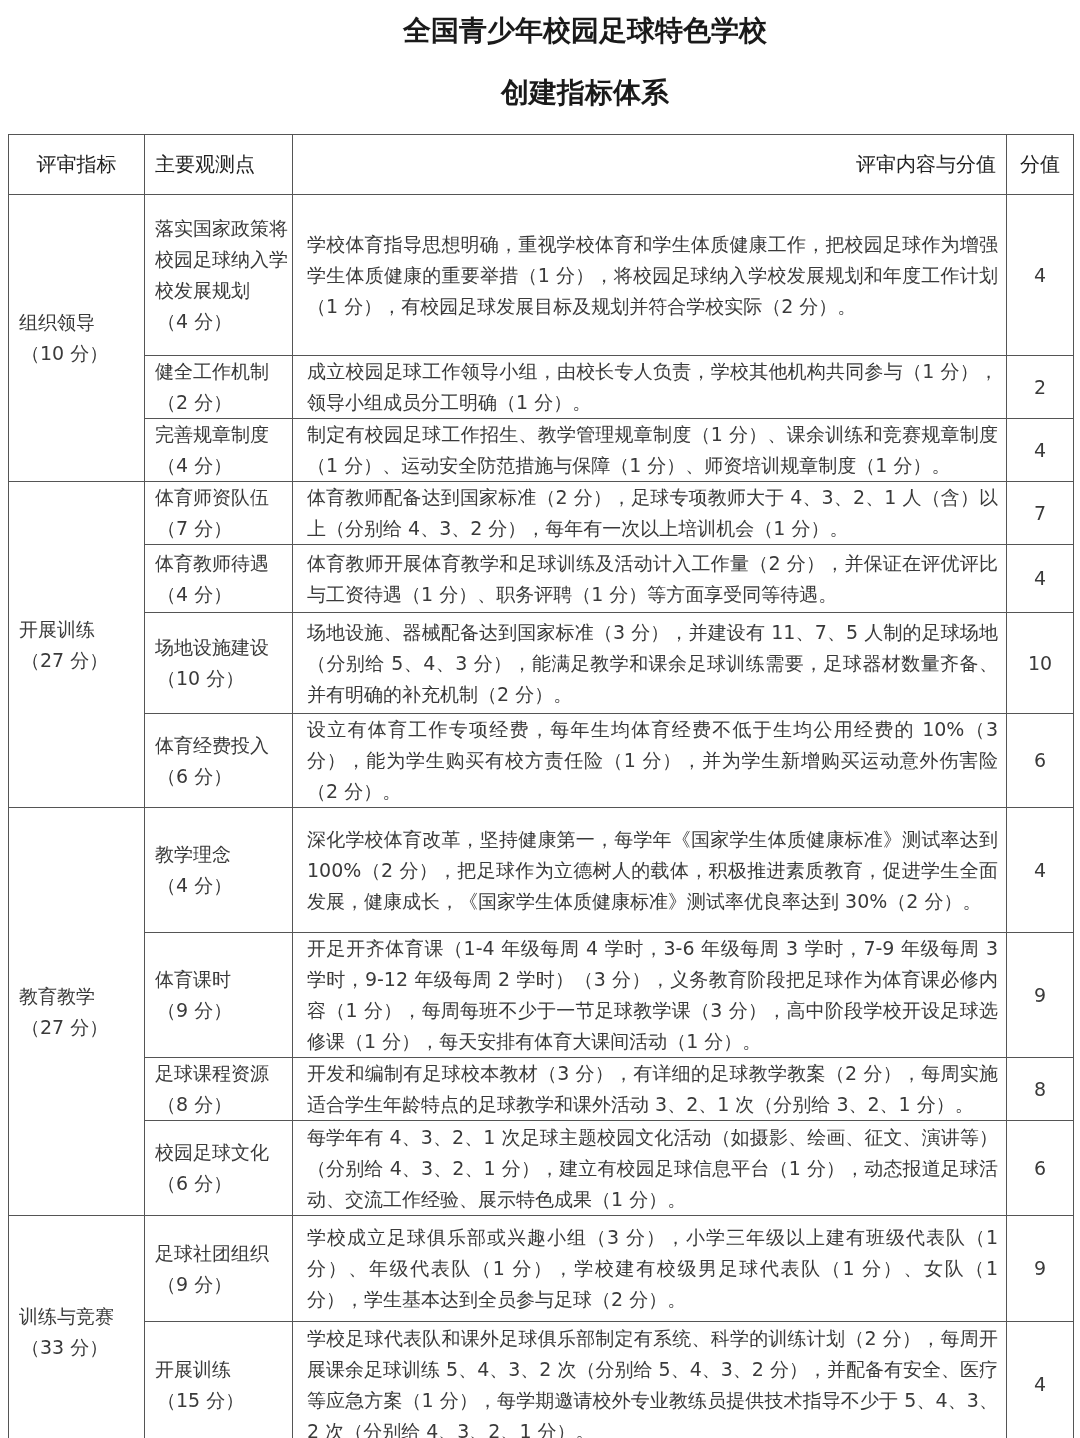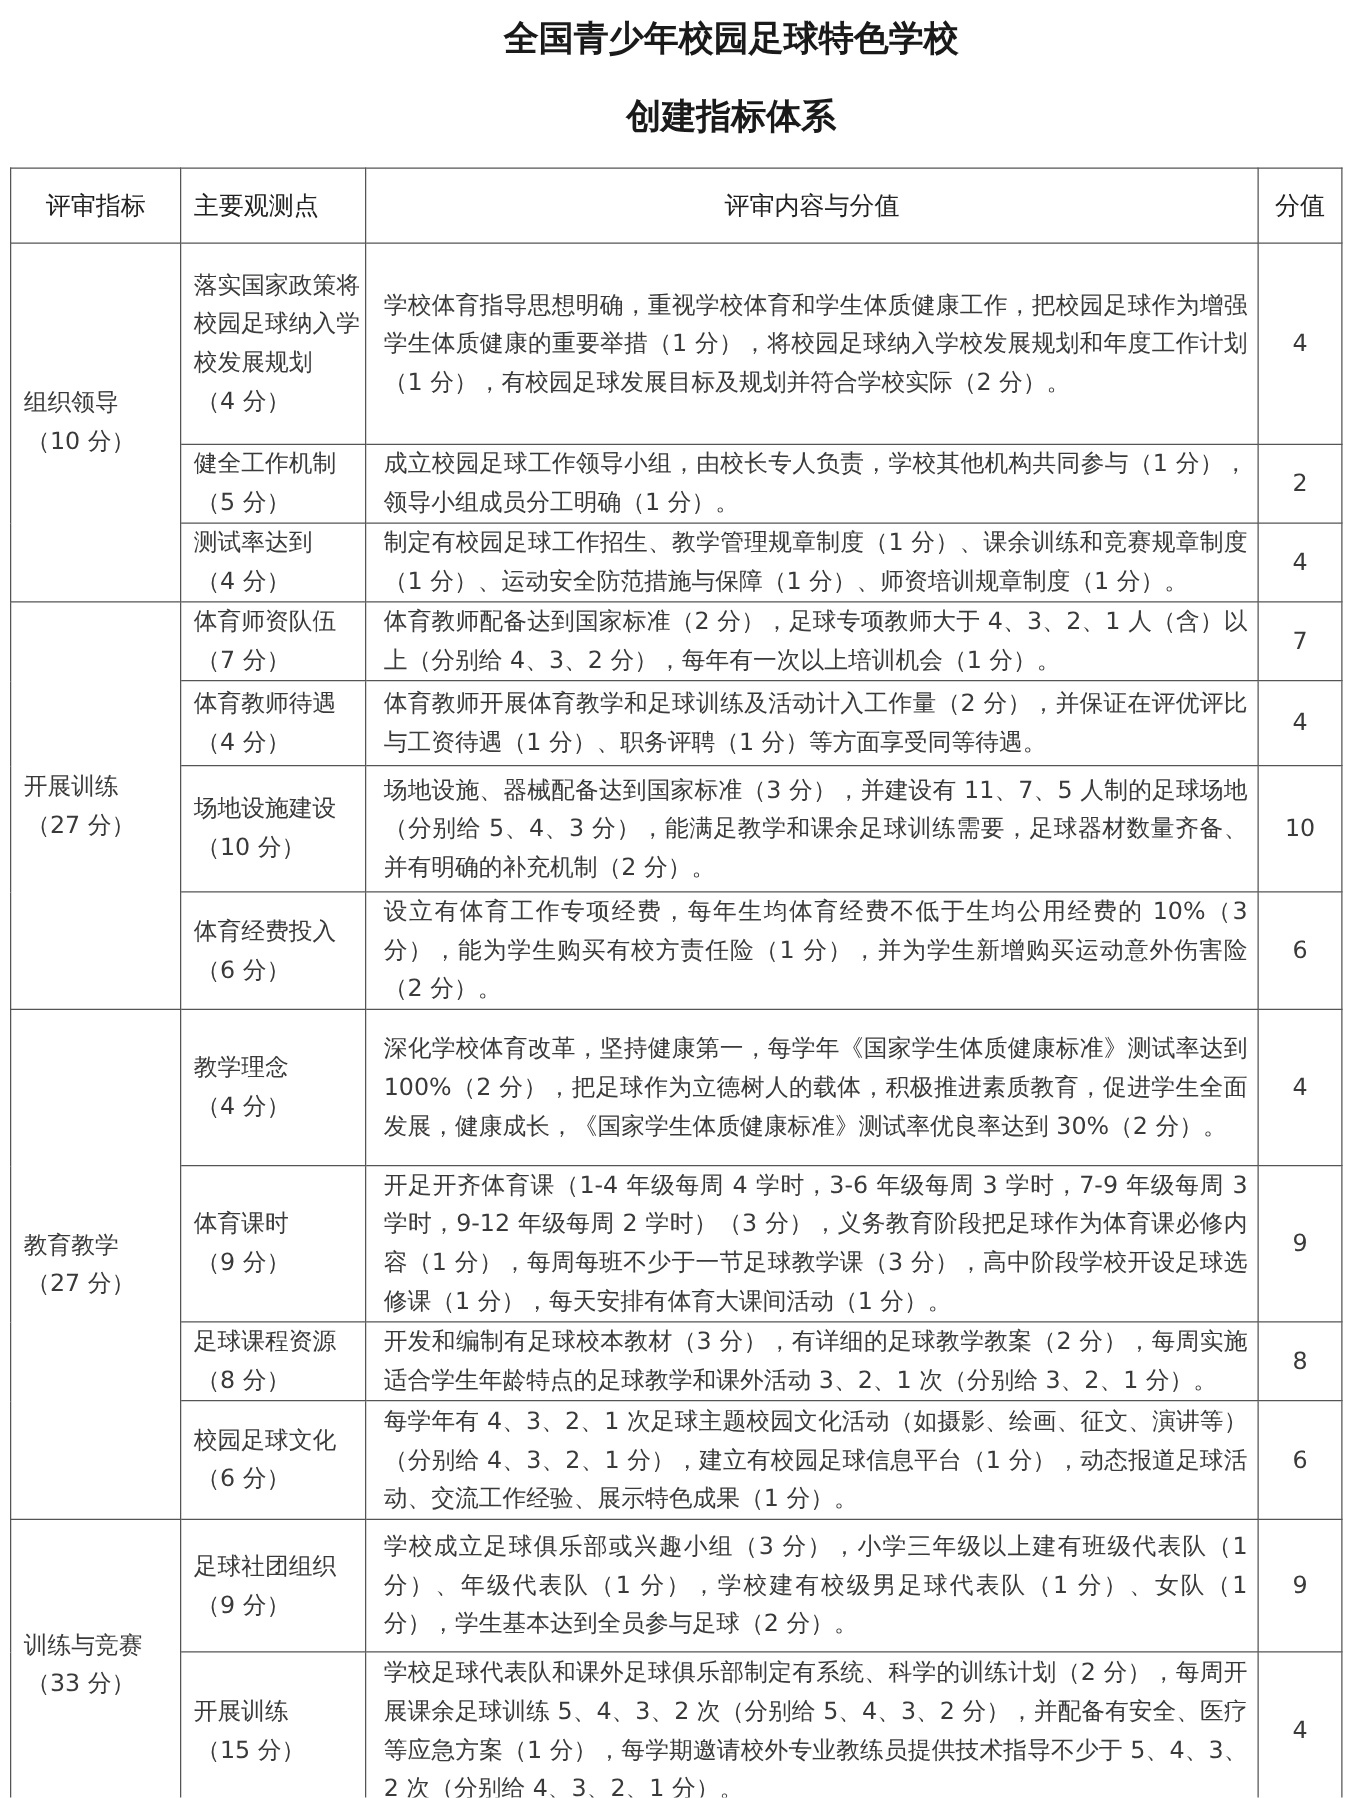--- a/index.html
+++ b/index.html
@@ -21,21 +21,21 @@
   }
   td, th {
     border: 1.5px solid #555555;
     font-size: 19px; line-height: 31px; font-weight: normal;
     color: #3a3a3a; vertical-align: middle;
     padding: 0 10px;
   }
   th { height: 59px; font-size: 20px; color: #222; }
   th.c1 { text-align: center; }
   th.c2 { text-align: left; }
-  th.c3 { text-align: center; }
+  th.c3 { text-align: right; }
   th.c4 { text-align: center; }
   td.ind { padding-left: 10px; margin-left: 12px; }
   td.obs { padding-left: 10px; padding-right: 4px; }
   td.content { padding-left: 14px; padding-right: 8px; text-align: justify; }
   td.score { text-align: center; font-size: 19px; }
   .sub { display: block; padding-left: 2px; }
   .ind-name, .ind-score { display: block; }
   .ind-score { padding-left: 2px; }
 </style>
 </head>
@@ -69,28 +69,28 @@
       <td class="obs">
         <span>落实国家政策将校园足球纳入学校发展规划</span>
         <span class="sub">（4 分）</span>
       </td>
       <td class="content">学校体育指导思想明确，重视学校体育和学生体质健康工作，把校园足球作为增强学生体质健康的重要举措（1 分），将校园足球纳入学校发展规划和年度工作计划（1 分），有校园足球发展目标及规划并符合学校实际（2 分）。</td>
       <td class="score">4</td>
     </tr>
     <tr style="height:62px">
       <td class="obs">
         <span>健全工作机制</span>
-        <span class="sub">（5 分）</span>
+        <span class="sub">（2 分）</span>
       </td>
       <td class="content">成立校园足球工作领导小组，由校长专人负责，学校其他机构共同参与（1 分），领导小组成员分工明确（1 分）。</td>
       <td class="score">2</td>
     </tr>
     <tr style="height:63px">
       <td class="obs">
-        <span>测试率达到</span>
+        <span>完善规章制度</span>
         <span class="sub">（4 分）</span>
       </td>
       <td class="content">制定有校园足球工作招生、教学管理规章制度（1 分）、课余训练和竞赛规章制度（1 分）、运动安全防范措施与保障（1 分）、师资培训规章制度（1 分）。</td>
       <td class="score">4</td>
     </tr>
 
     <tr style="height:63px">
       <td class="ind" rowspan="4">
         <span class="ind-name">开展训练</span>
         <span class="ind-score">（27 分）</span>

